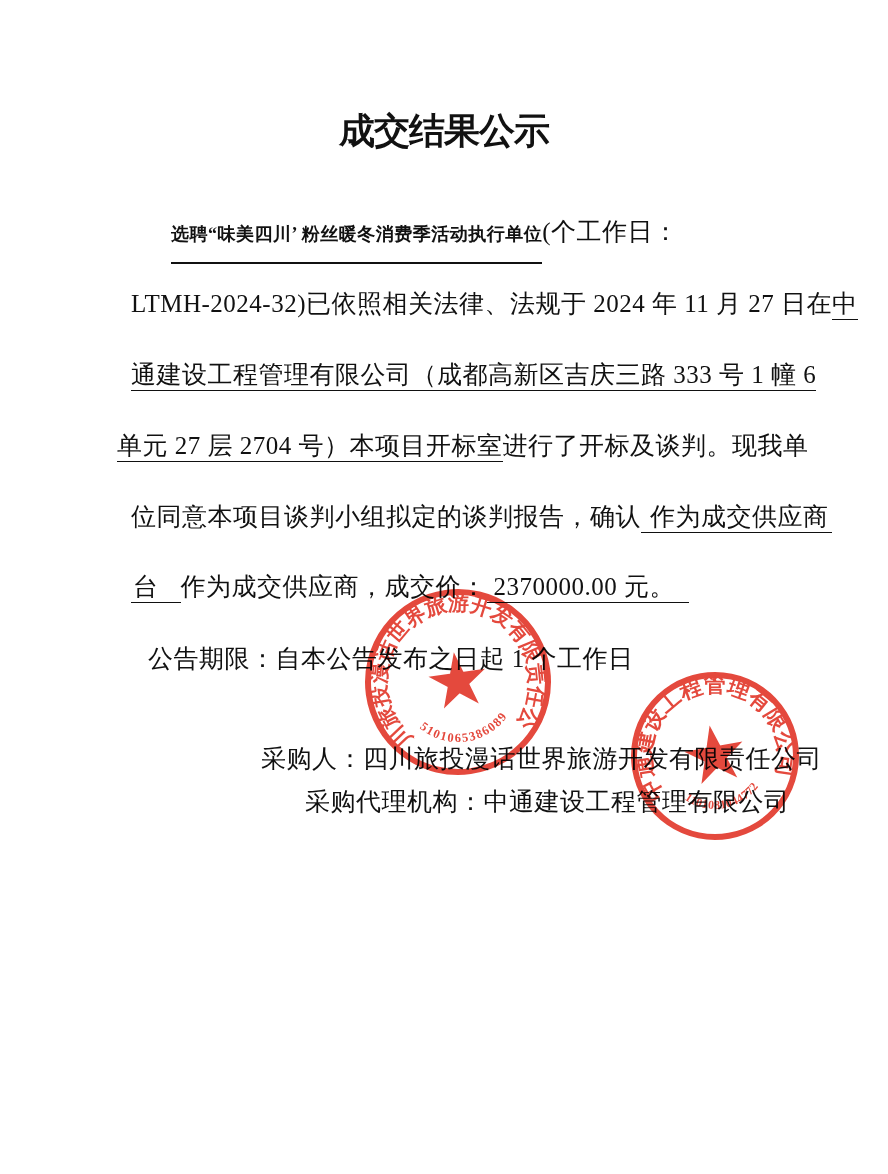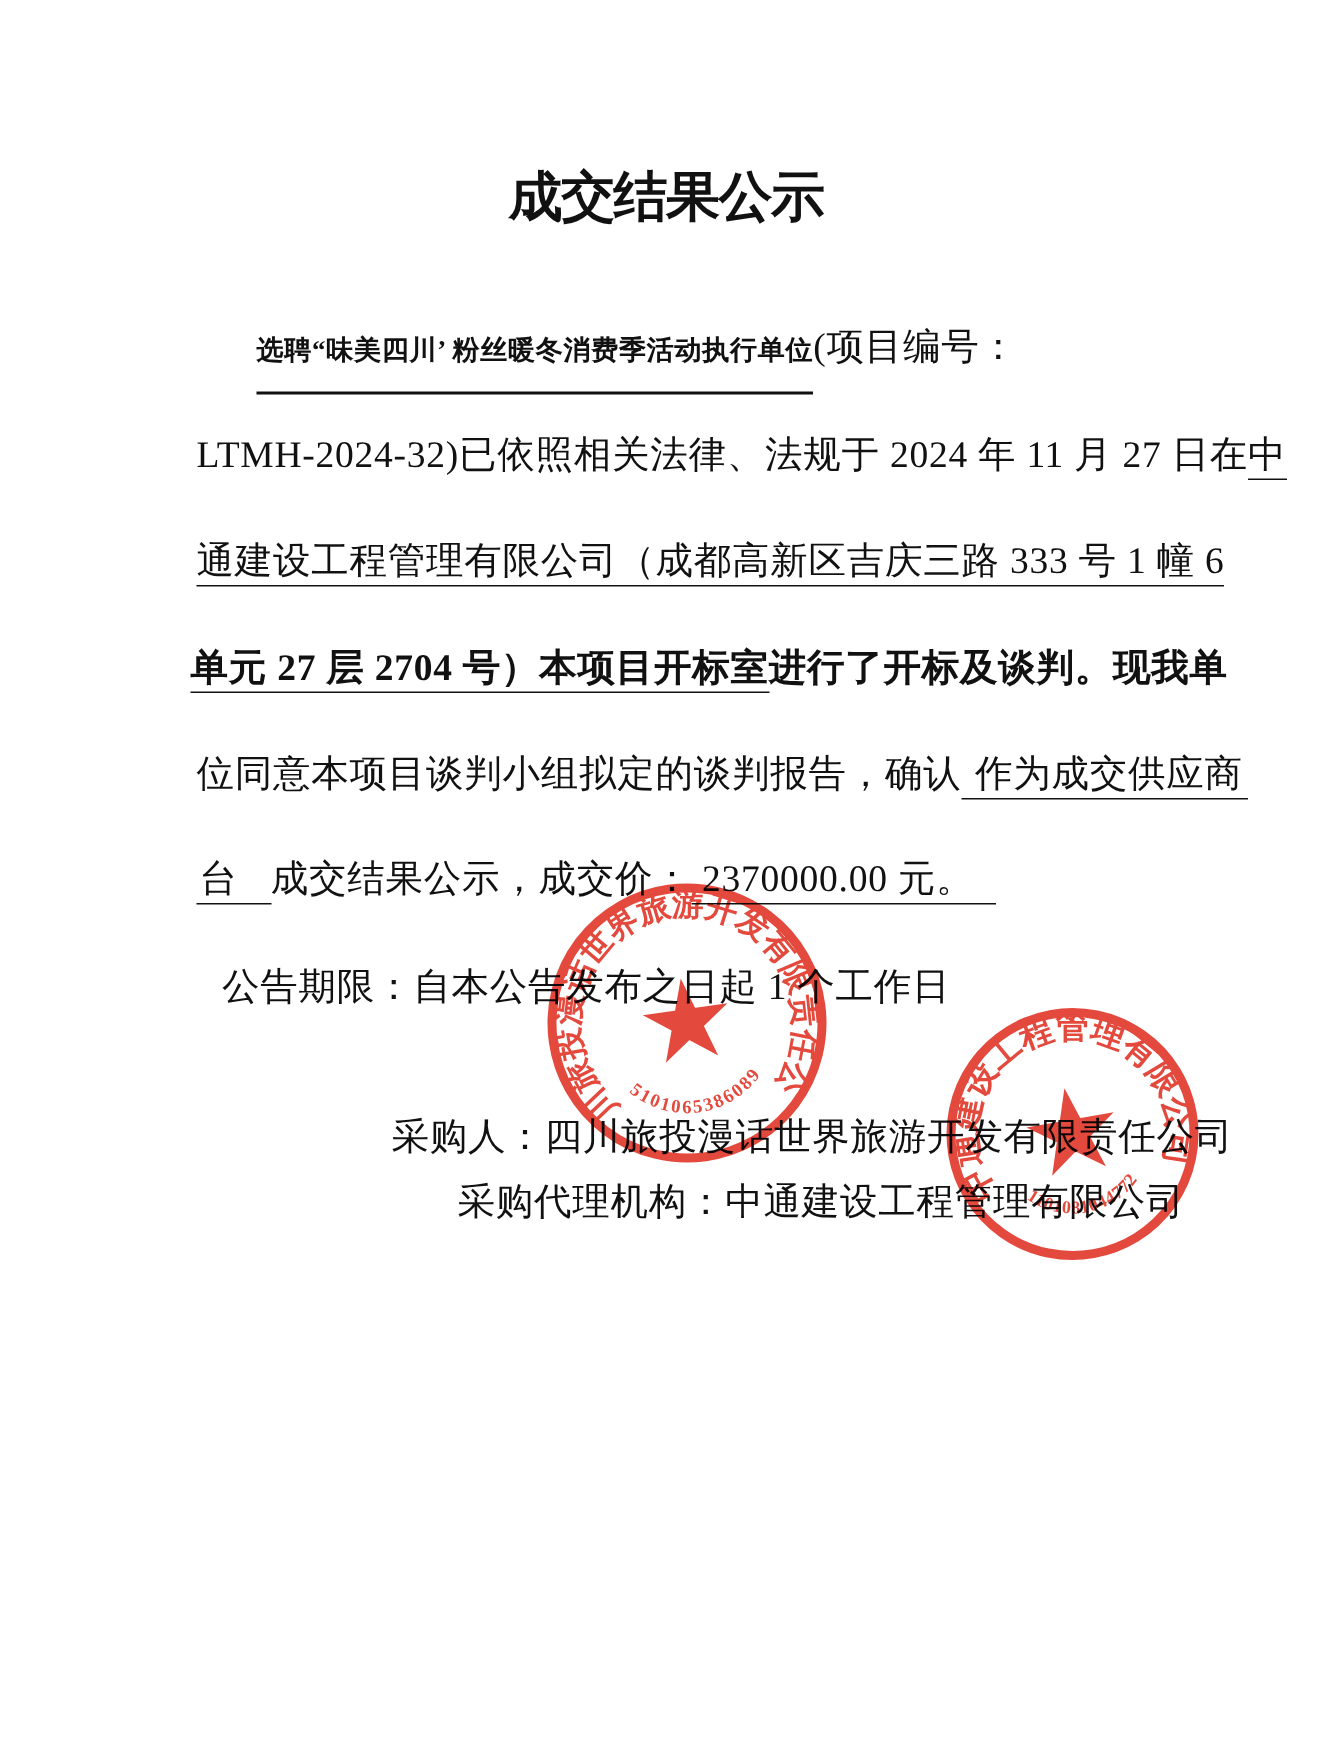--- a/index.html
+++ b/index.html
@@ -25,21 +25,21 @@
   .line {
     position: absolute;
     white-space: nowrap;
     font-size: 25px;
     line-height: 1.2;
     letter-spacing: 0.5px;
   }
   .l1 { top: 217px; left: 171px; }
   .l2 { top: 289px; left: 131px; }
   .l3 { top: 360px; left: 131px; }
-  .l4 { top: 431px; left: 127px; font-weight: bold; }
+  .l4 { top: 431px; left: 117px; }
   .l5 { top: 502px; left: 131px; }
   .l6 { top: 572px; left: 131px; }
   .l-notice { top: 644px; left: 148px; }
   .l-purchaser { top: 716px; left: 261px; margin-top: 28px; }
   .l-agency { top: 787px; left: 305px; }
   .l-date { top: 849px; left: 560px; }
   .bu {
     font-weight: bold;
     font-size: 18px;
     border-bottom: 2.5px solid #111;
@@ -61,31 +61,31 @@
   .seal-b { left: 625px; top: 666px; width: 180px; height: 180px; transform: rotate(-10deg); }
   .seal text { font-family: "Liberation Serif", "DejaVu Serif", serif; }
 </style>
 </head>
 <body>
 
 <div class="page">
 
   <h1 class="doc-title">成交结果公示</h1>
 
-  <div class="line l1"><span class="bu">选聘“味美四川’ 粉丝暖冬消费季活动执行单位</span><span>(项目编号：</span></div>
+  <div class="line l1"><span class="bu">选聘“味美四川’ 粉丝暖冬消费季活动执行单位</span><span>(个工作日：</span></div>
 
   <div class="line l2"><span>LTMH-2024-32)已依照相关法律、法规于 2024 年 11 月 27 日在</span><span class="u">中</span></div>
 
   <div class="line l3"><span class="u">通建设工程管理有限公司（成都高新区吉庆三路 333 号 1 幢 6</span></div>
 
   <div class="line l4"><span class="u">单元 27 层 2704 号）本项目开标室</span><span>进行了开标及谈判。现我单</span></div>
 
   <div class="line l5"><span>位同意本项目谈判小组拟定的谈判报告，确认</span><span class="u u-lead">作为成交供应商</span></div>
 
-  <div class="line l6"><span class="u u-blank-a">台</span><span>成交结果公示，成交价：</span><span class="u u-tail">2370000.00 元。</span></div>
+  <div class="line l6"><span class="u u-blank-a">台</span><span>作为成交供应商，成交价：</span><span class="u u-tail">2370000.00 元。</span></div>
 
   <div class="line l-notice">公告期限：自本公告发布之日起 1 个工作日</div>
 
   <div class="line l-purchaser">采购人：四川旅投漫话世界旅游开发有限责任公司</div>
 
   <div class="line l-agency">采购代理机构：中通建设工程管理有限公司</div>
 
 
   <svg class="seal seal-a" viewBox="-100 -100 200 200" aria-hidden="true">
     <defs>

